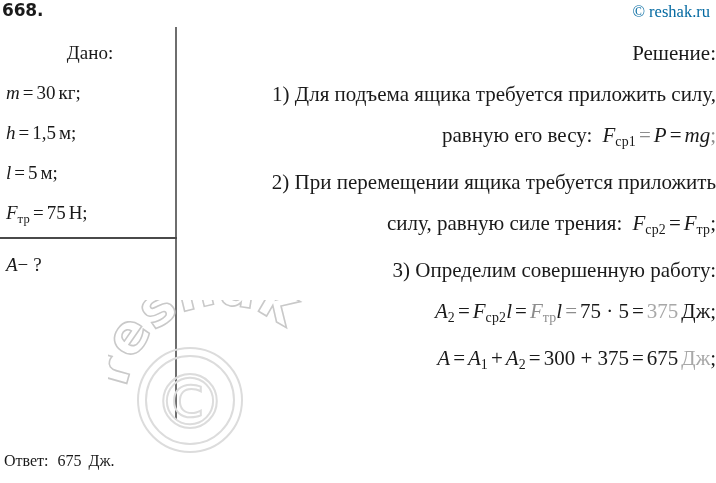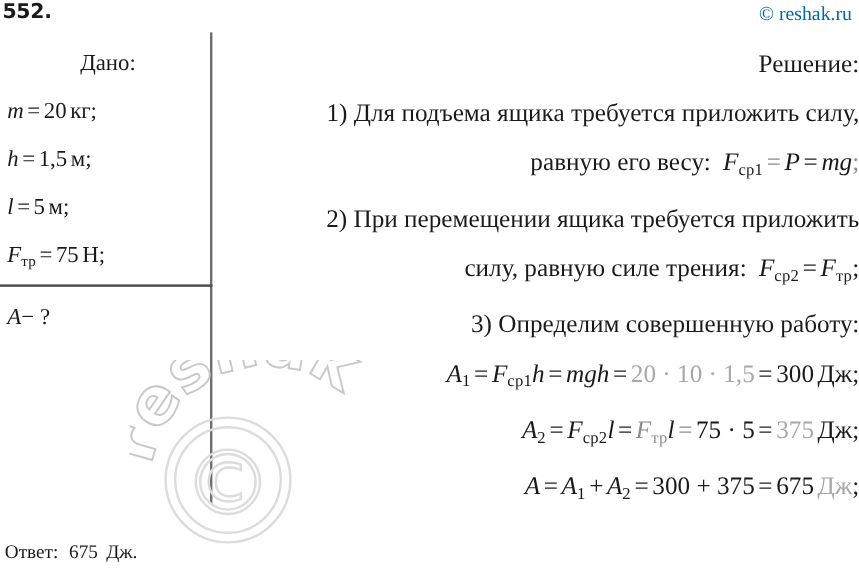--- a/index.html
+++ b/index.html
@@ -148,33 +148,33 @@
     font-family: "DejaVu Sans", "Liberation Sans", sans-serif;
     font-size: 74px;
     fill: none;
     stroke: #dcdcdc;
     stroke-width: 2px;
   }
 </style>
 </head>
 <body>
 
-<div id="problem-number">552.</div>
+<div id="problem-number">668.</div>
 
 <div id="copyright">© reshak.ru</div>
 
 <div class="v-rule"></div>
 <div class="h-rule"></div>
 
 <div id="given-column">
 
   <div class="given-line lbl">Дано:</div>
 
   <div class="given-line">
-    <span class="mi">m</span><span class="mo">=</span><span class="mn">20</span><span class="unit">кг</span><span class="mn">;</span>
+    <span class="mi">m</span><span class="mo">=</span><span class="mn">30</span><span class="unit">кг</span><span class="mn">;</span>
   </div>
 
   <div class="given-line">
     <span class="mi">h</span><span class="mo">=</span><span class="mn">1,5</span><span class="unit">м</span><span class="mn">;</span>
   </div>
 
   <div class="given-line">
     <span class="mi">l</span><span class="mo">=</span><span class="mn">5</span><span class="unit">м</span><span class="mn">;</span>
   </div>
 
@@ -212,23 +212,20 @@
   <div class="sol-line">
     <span>силу, равную силе трения:</span><span class="gap gap"></span>
     <span><span class="mi">F</span><span class="sub">ср2</span><span class="mo">=</span><span class="mi">F</span><span class="sub">тр</span><span class="mn">;</span></span>
   </div>
 
   <div class="sol-line">
     <span>3)</span>
     <span>Определим совершенную работу:</span>
   </div>
 
-  <div class="sol-line tight">
-    <span class="mi">A</span><span class="sub">1</span><span class="mo">=</span><span class="mi">F</span><span class="sub">ср1</span><span class="mi">h</span><span class="mo">=</span><span class="mi">mgh</span><span class="mo">=</span><span class="mn faded2">20 · 10 · 1,5</span><span class="mo">=</span><span class="mn">300</span><span class="unit">Дж</span><span class="mn">;</span>
-  </div>
 
   <div class="sol-line tight">
     <span class="mi">A</span><span class="sub">2</span><span class="mo">=</span><span class="mi">F</span><span class="sub">ср2</span><span class="mi">l</span><span class="mo">=</span><span class="mi faded">F</span><span class="sub faded">тр</span><span class="mi">l</span><span class="mo faded">=</span><span class="mn">75 · 5</span><span class="mo">=</span><span class="mn faded2">375</span><span class="unit">Дж</span><span class="mn">;</span>
   </div>
 
   <div class="sol-line tight">
     <span class="mi">A</span><span class="mo">=</span><span class="mi">A</span><span class="sub">1</span><span class="mo">+</span><span class="mi">A</span><span class="sub">2</span><span class="mo">=</span><span class="mn">300 + 375</span><span class="mo">=</span><span class="mn">675</span><span class="unit faded2">Дж</span><span class="mn">;</span>
   </div>
 </div>
 

